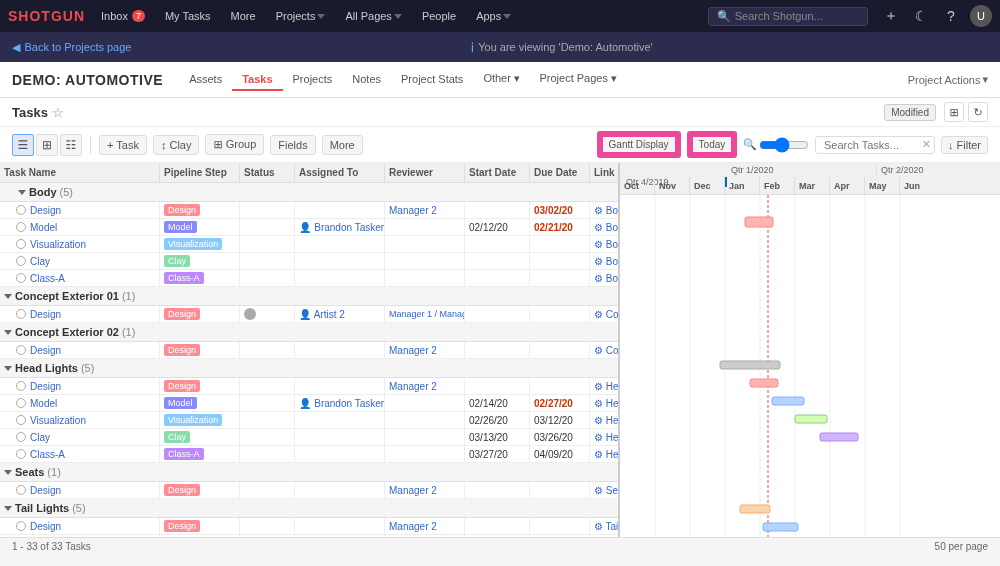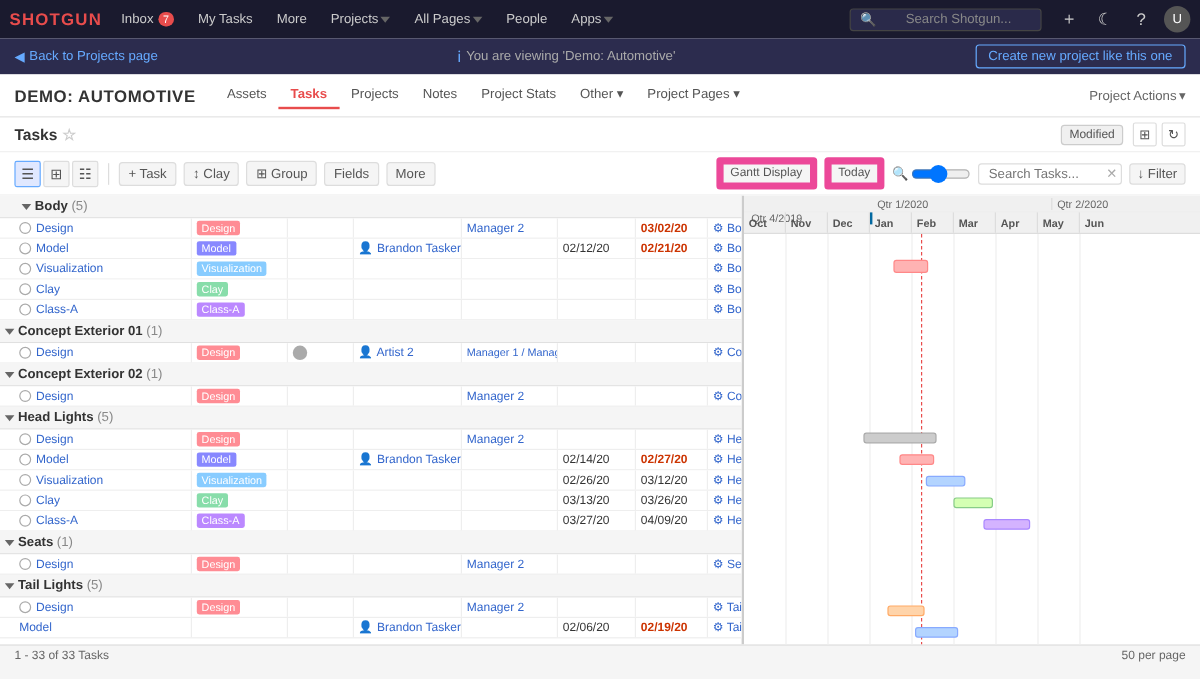--- a/index.html
+++ b/index.html
@@ -110,40 +110,39 @@
       <span class="triangle-down"></span>
   </div>
   <div class="nav-item">People</div>
   <div class="nav-item">
     <span>Apps</span>
       <span class="triangle-down"></span>
   </div>
   <div class="nav-spacer"></div>
   <div class="search-bar">
     <span style="color:#aaa;font-size:11px;">🔍</span>
-    <span style="color:#888;font-size:11px;margin-left:20px;">Search Shotgun...</span>
+    <span style="color:#888;font-size:11px;">Search Shotgun...</span>
   </div>
   <div class="nav-icons">
     <div class="nav-icon-btn">＋</div>
     <div class="nav-icon-btn">☾</div>
     <div class="nav-icon-btn">?</div>
     <div class="nav-icon-btn" style="background:#555;border-radius:50%;width:22px;height:22px;font-size:11px;display:flex;align-items:center;justify-content:center;color:#fff;">U</div>
   </div>
 </div>
 
 <div class="sub-nav">
   <div class="back-btn">
     <span>◀</span>
     <span>Back to Projects page</span>
   </div>
   <div class="demo-info">
     <span style="color:#6af;font-size:13px;">ℹ</span>
     <span>You are viewing 'Demo: Automotive'</span>
   </div>
-  <button class="create-btn">Create new project like this one</button>
 </div>
 
 <div class="project-header">
   <div style="display:flex;align-items:center;gap:16px;">
     <div class="project-title">DEMO: AUTOMOTIVE</div>
     <div class="header-tabs">
       <div class="header-tab">Assets</div>
       <div class="header-tab active">Tasks</div>
       <div class="header-tab">Projects</div>
       <div class="header-tab">Notes</div>
@@ -194,20 +193,30 @@
       <input class="search-tasks" type="text" placeholder="Search Tasks..." style="">
       <span style="position:absolute;right:4px;font-size:11px;color:#aaa;cursor:pointer;">✕</span>
     </div>
     <button class="filter-btn">↓ Filter</button>
   </div>
 </div>
 
 <div class="main-content">
 
   <div class="task-table">
+    <div class="table-header">
+      <div class="th">Task Name</div>
+      <div class="th">Pipeline Step</div>
+      <div class="th">Status</div>
+      <div class="th">Assigned To</div>
+      <div class="th">Reviewer</div>
+      <div class="th">Start Date</div>
+      <div class="th">Due Date</div>
+      <div class="th">Link</div>
+    </div>
 
     <div class="group-row">
       <div class="group-cell" style="grid-column:1/-1;padding-left:18px;">
         <span class="triangle-down"></span>
         <span>Body</span>
         <span class="group-count">(5)</span>
       </div>
     </div>
     <div class="task-row">
       <div class="td task-name-cell"><span class="task-dot"></span>Design</div>

